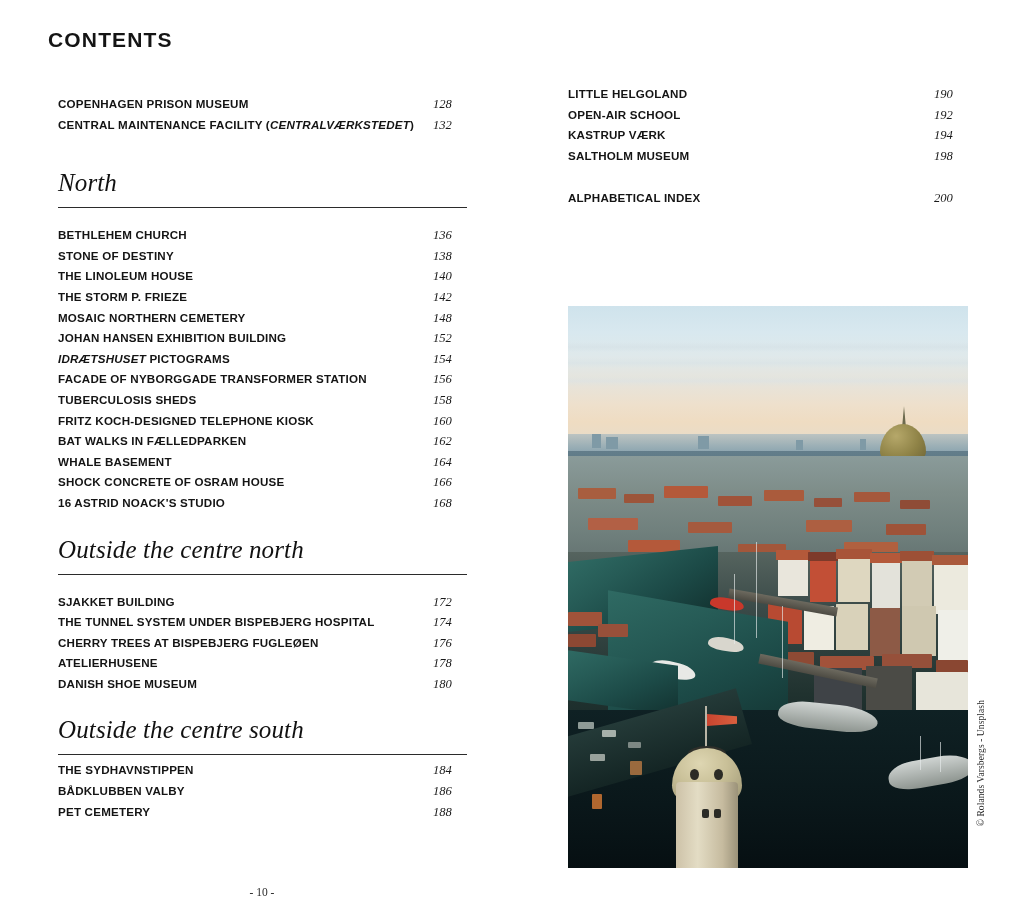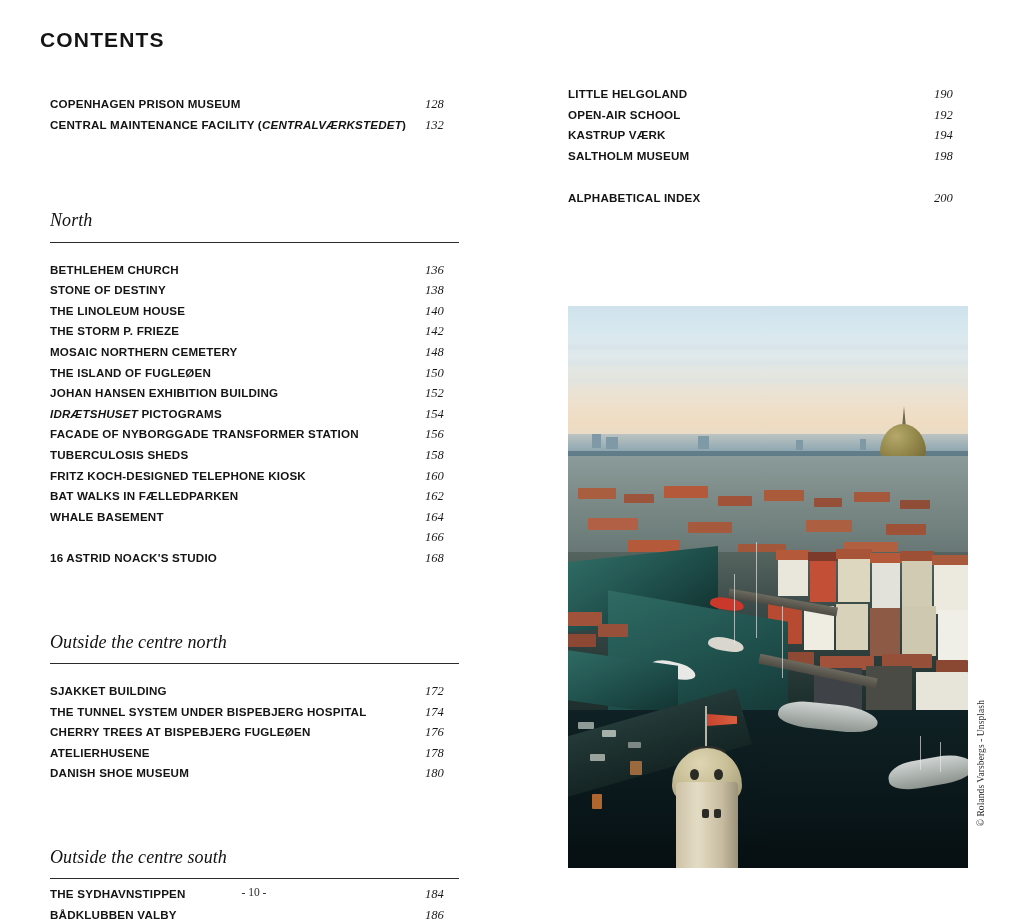--- a/index.html
+++ b/index.html
@@ -20,21 +20,21 @@
     position: absolute;
     inset: 0;
   }
 
   
   .page {
     position: absolute;
     top: 0;
     height: 923px;
   }
-  .page-left  { left: 4px;   width: 510px; }
+  .page-left  { left: 12px;   width: 510px; }
   .page-right { left: 510px; width: 510px; }
 
   
   .contents-title {
     position: absolute;
     left: 36px;
     top: 28px;
     font-size: 21px;
     font-weight: 700;
     letter-spacing: 0.055em;
@@ -54,26 +54,25 @@
     left: 58px;   
     top: 84px;
     width: 400px;
   }
 
   
   .section-head {
     font-family: "Liberation Serif", serif;
     font-style: italic;
     font-weight: 400;
-    font-size: 18px;
+    font-size: 25px;
     color: #111111;
     letter-spacing: 0.005em;
     line-height: 1.08;
     white-space: nowrap;
-    margin-top: 42px;
   }
   .rule {
     border: 0;
     border-top: 1.2px solid #2b2b2b;
     margin: 0;
     width: 100%;
   }
 
   
   .entry-list { display: block; }
@@ -384,25 +383,20 @@
           <span class="entry-title">THE STORM P. FRIEZE</span>
           <span class="entry-spacer"></span>
           <span class="entry-page">142</span>
         </div>
         <div class="entry">
           <span class="entry-title">MOSAIC NORTHERN CEMETERY</span>
           <span class="entry-spacer"></span>
           <span class="entry-page">148</span>
         </div>
         <div class="entry">
-          <span class="entry-title">THE ISLAND OF FUGLEØEN</span>
-          <span class="entry-spacer"></span>
-          <span class="entry-page">150</span>
-        </div>
-        <div class="entry">
           <span class="entry-title">JOHAN HANSEN EXHIBITION BUILDING</span>
           <span class="entry-spacer"></span>
           <span class="entry-page">152</span>
         </div>
         <div class="entry">
           <span class="entry-title"><span class="it">IDRÆTSHUSET</span><span> PICTOGRAMS</span></span>
           <span class="entry-spacer"></span>
           <span class="entry-page">154</span>
         </div>
         <div class="entry">
@@ -424,20 +418,21 @@
           <span class="entry-title">BAT WALKS IN FÆLLEDPARKEN</span>
           <span class="entry-spacer"></span>
           <span class="entry-page">162</span>
         </div>
         <div class="entry">
           <span class="entry-title">WHALE BASEMENT</span>
           <span class="entry-spacer"></span>
           <span class="entry-page">164</span>
         </div>
         <div class="entry">
+          <span class="entry-title">SHOCK CONCRETE OF OSRAM HOUSE</span>
           <span class="entry-spacer"></span>
           <span class="entry-page">166</span>
         </div>
         <div class="entry">
           <span class="entry-title">16 ASTRID NOACK'S STUDIO</span>
           <span class="entry-spacer"></span>
           <span class="entry-page">168</span>
         </div>
       </div>
 

